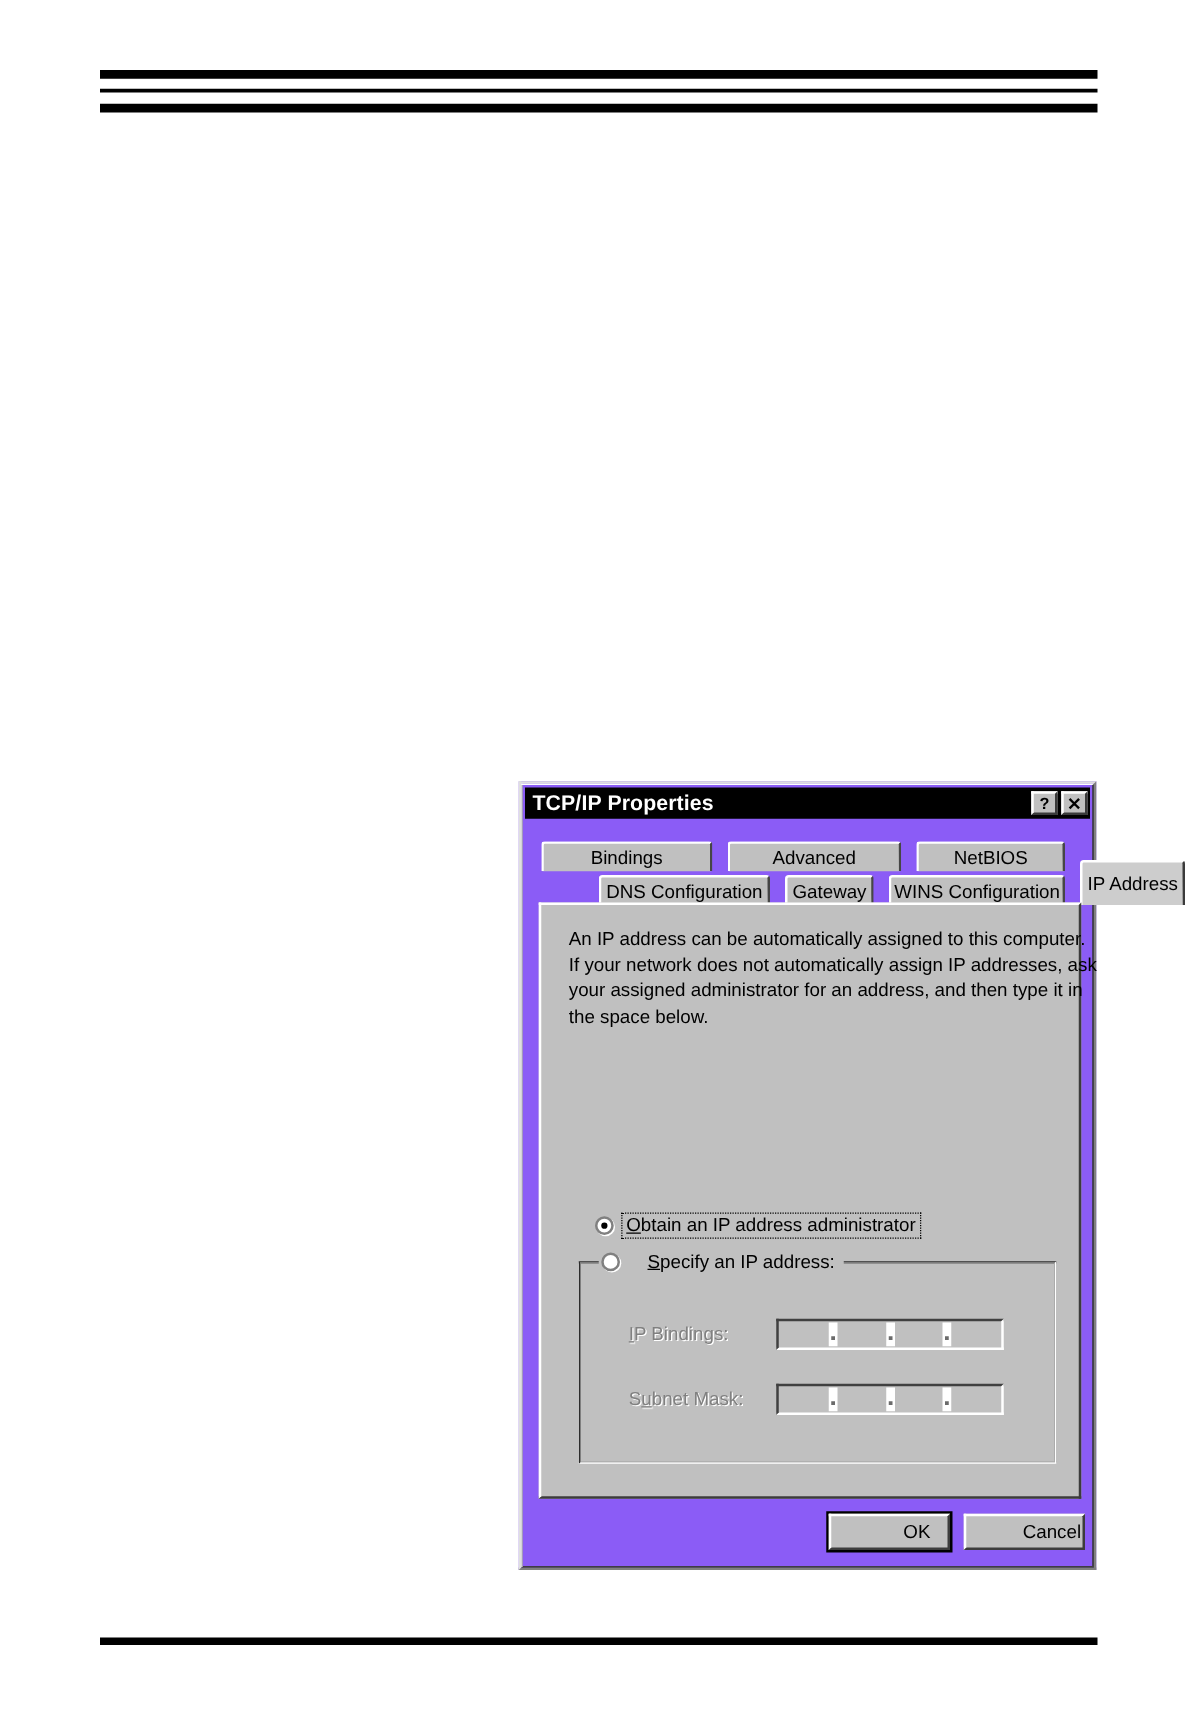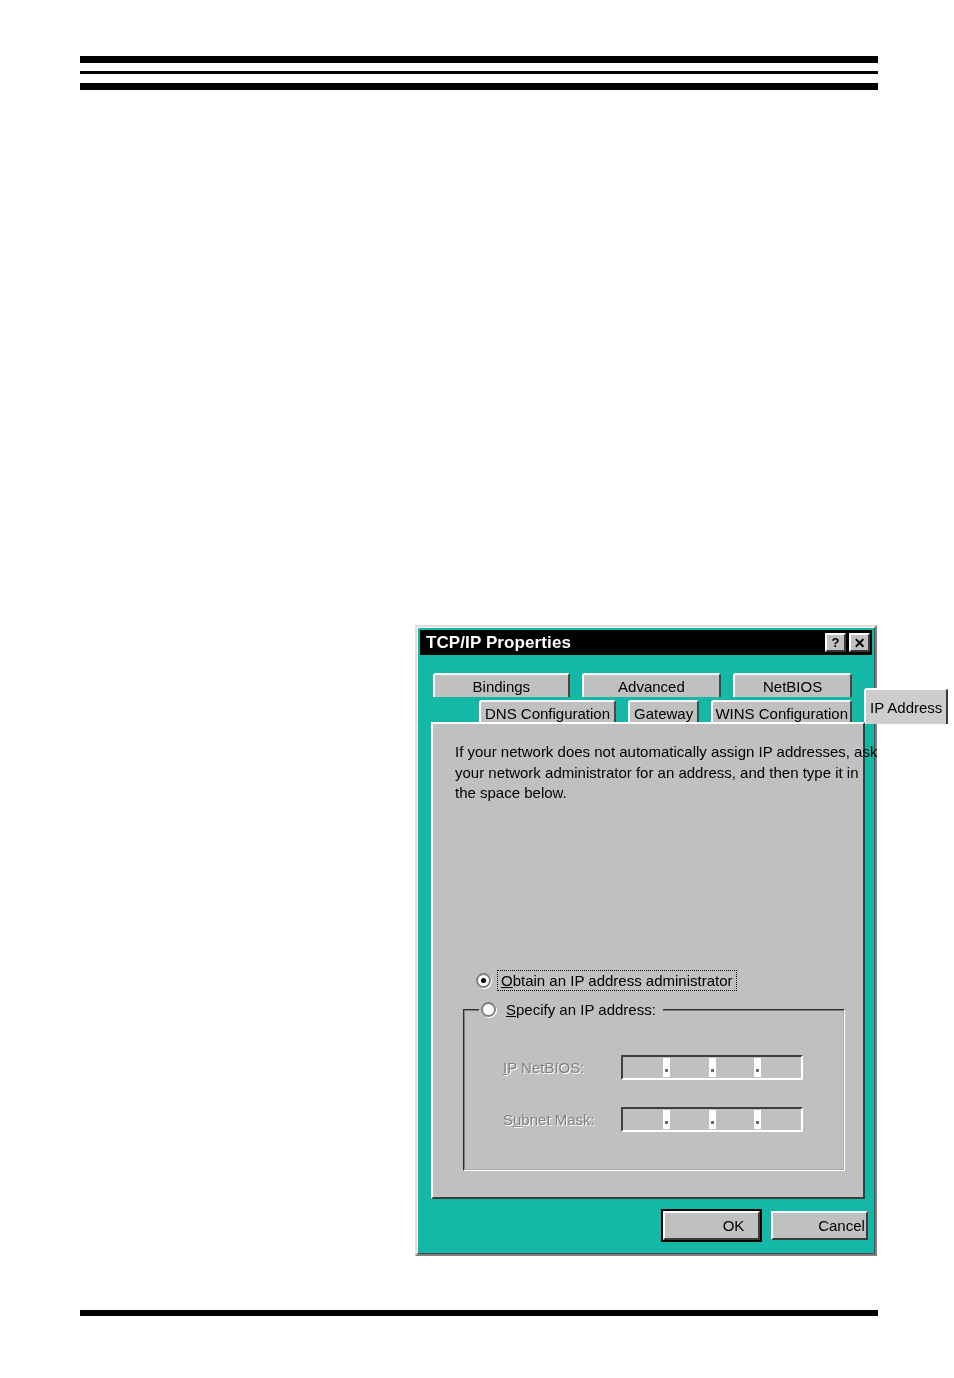--- a/index.html
+++ b/index.html
@@ -45,21 +45,21 @@
     background: #000000;
   }
 
   
   .dialog {
     position: absolute;
     left: 415px;
     top: 625px;
     width: 462px;
     height: 631px;
-    background: #14b8a6;
+    background: #8b5cf6;
     border-top: 2px solid #dfdfdf;
     border-left: 2px solid #dfdfdf;
     border-right: 2px solid #808080;
     border-bottom: 2px solid #808080;
     box-sizing: border-box;
     box-shadow: 0 0 0 1px #000000 inset;
   }
   .dialog-inner {
     position: absolute;
     inset: 0;
@@ -245,20 +245,21 @@
   }
   .group-legend {
     position: absolute;
     left: 14px;
     top: -11px;
     background: #c0c0c0;
     padding: 0 4px 0 2px;
     display: flex;
     align-items: center;
     height: 18px;
+    gap: 12px;
   }
   .group-legend .radio-label { margin-left: 7px; }
 
   .field-row {
     position: absolute;
     display: flex;
     align-items: center;
   }
   .field-row.ip { left: 38px; top: 44px; }
   .field-row.mask { left: 38px; top: 96px; }
@@ -372,42 +373,43 @@
       <div class="tab" style="width:137px">DNS Configuration</div>
       <div class="tab" style="width:73px">Gateway</div>
       <div class="tab" style="width:141px">WINS Configuration</div>
       <div class="tab active" style="width:84px">IP Address</div>
     </div>
   </div>
 
   <div class="tabpage">
 
     <div class="body-text">
+      <div>An IP address can be automatically assigned to this computer.</div>
       <div>If your network does not automatically assign IP addresses, ask</div>
-      <div>your network administrator for an address, and then type it in</div>
+      <div>your assigned administrator for an address, and then type it in</div>
       <div>the space below.</div>
     </div>
 
     <div class="radio-auto">
       <span class="radio">
         <span class="dot"></span>
       </span>
       <span class="radio-label focused"><u class="accel">O</u><span>btain an IP address administrator</span></span>
     </div>
 
     <div class="groupbox">
       <div class="groupbox-inner"></div>
 
       <div class="group-legend">
         <span class="radio"></span>
         <span class="radio-label"><u class="accel">S</u><span>pecify an IP address:</span></span>
       </div>
 
       <div class="field-row ip">
-        <span class="field-label"><u class="accel">I</u><span>P NetBIOS:</span></span>
+        <span class="field-label"><u class="accel">I</u><span>P Bindings:</span></span>
         <span class="ipbox">
           <span class="octet"></span>
           <span class="ipsep"></span>
           <span class="octet"></span>
           <span class="ipsep"></span>
           <span class="octet"></span>
           <span class="ipsep"></span>
           <span class="octet"></span>
         </span>
       </div>

